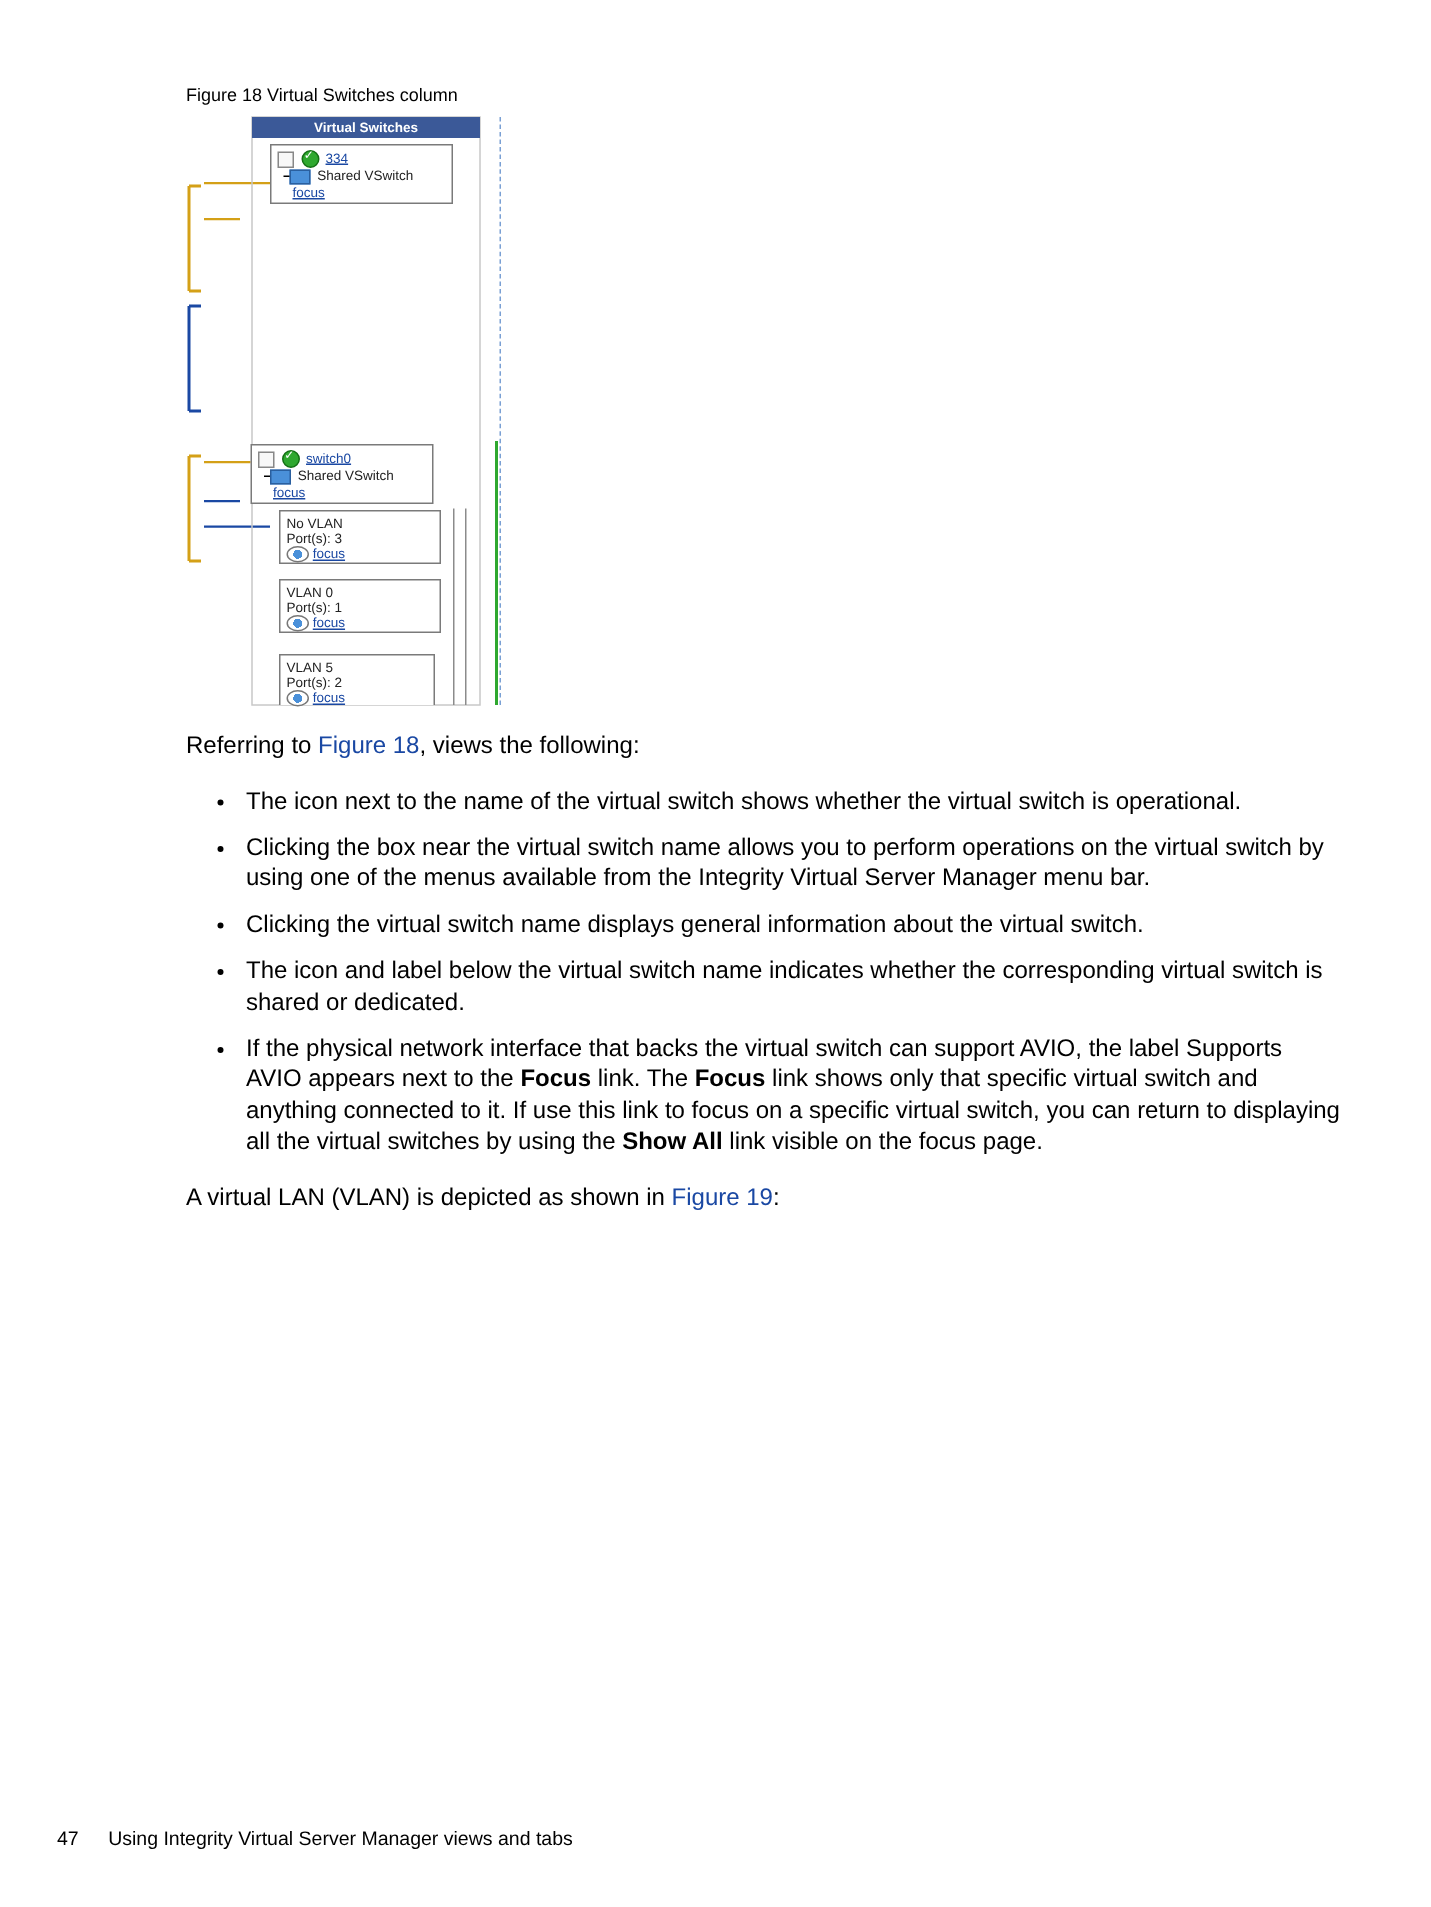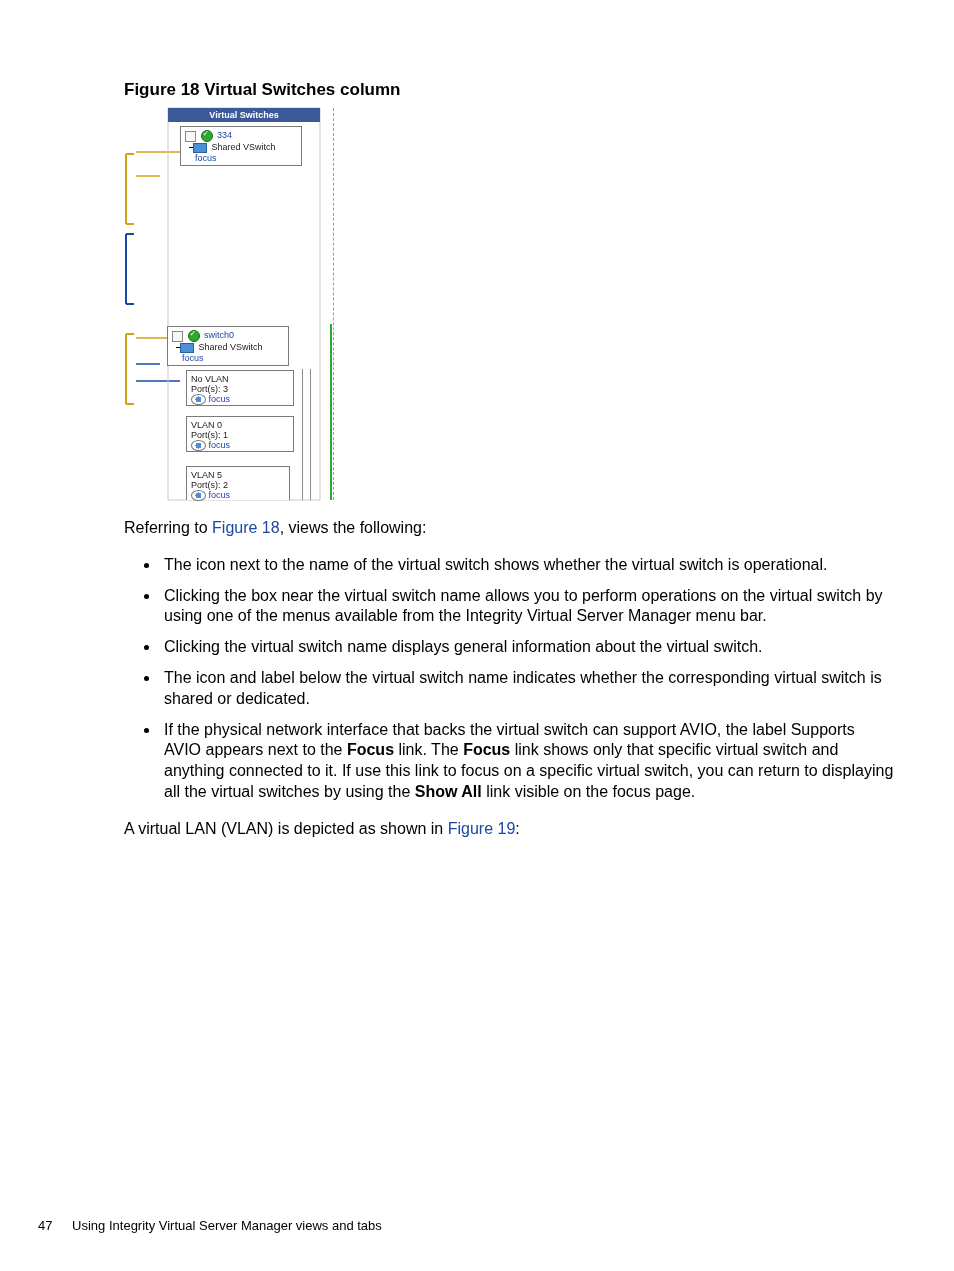--- a/index.html
+++ b/index.html
@@ -10,24 +10,23 @@
     color: #000;
   }
   .page {
     width: 954px;
     height: 1271px;
     position: relative;
     box-sizing: border-box;
     padding: 56px 60px 0 124px;
   }
   .fig-title {
-    font-weight: bold;
-    font-size: 17px;
+    font-weight: normal;
+    font-size: 12px;
     margin-bottom: 6px;
-    margin-top: 24px;
   }
   .figure-wrap {
     width: 210px;
     height: 396px;
     margin-left: 0;
     position: relative;
     background: #fff;
   }
   .figure-svg {
     position: absolute;
@@ -52,20 +51,21 @@
   .vs-box {
     position: absolute;
     border: 1px solid #7a7a7a;
     background: #fff;
     font-size: 9px;
     padding: 3px 4px 4px 4px;
     box-sizing: border-box;
   }
   .vs-link {
     color: #1a48a3;
+    text-decoration: underline;
   }
   .check {
     width: 9px;
     height: 9px;
     border: 1px solid #888;
     display: inline-block;
     vertical-align: middle;
     margin-right: 2px;
     background: #f8f8f8;
   }

